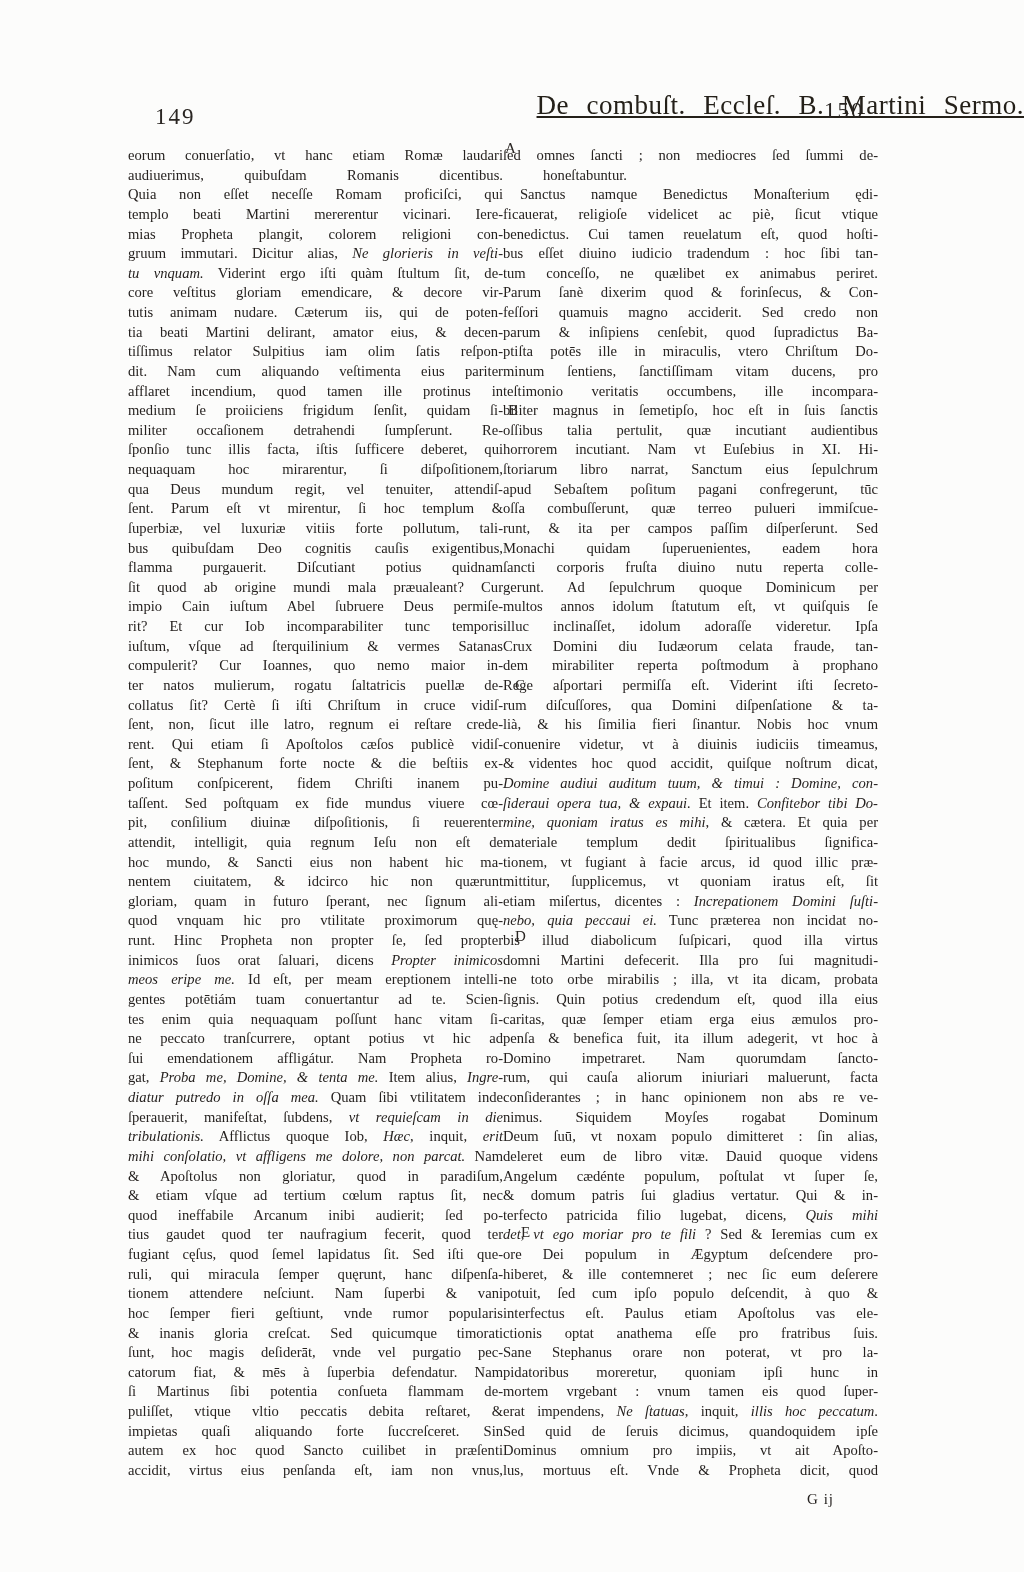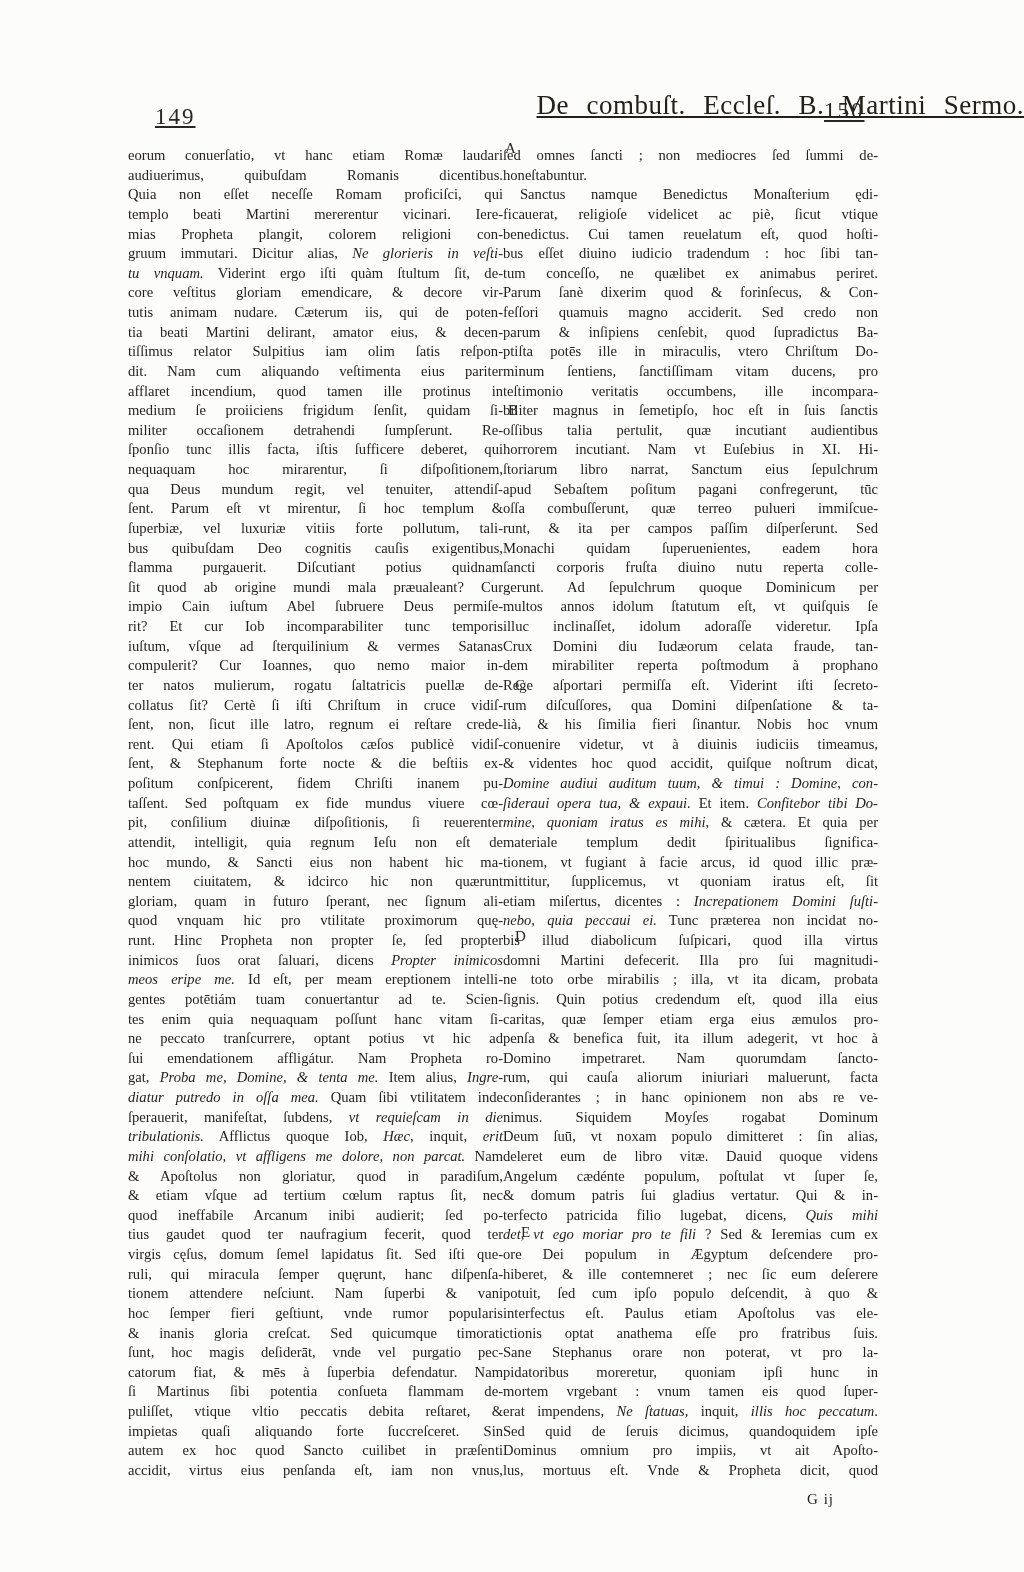--- a/index.html
+++ b/index.html
@@ -5,37 +5,37 @@
   html,body{margin:0;padding:0;}
   body{
     width:1024px;height:1572px;
     background:#fbfbfa;
     font-family:"Liberation Serif","DejaVu Serif",serif;
     color:#262220;
     -webkit-font-smoothing:antialiased;
   }
   .page{position:relative;width:1024px;height:1572px;overflow:hidden;background:#fcfcfb;}
   .header{position:absolute;top:0;left:0;right:0;height:146px;}
-  .pagenum{position:absolute;font-size:23px;letter-spacing:2px;color:#2a2623;text-decoration:underline;}
+  .pagenum{position:absolute;font-size:23px;letter-spacing:2px;color:#2a2623;}
   .pagenum.left{left:155px;top:104px;}
   .pagenum.right{left:824px;top:98px;}
   .title{
     position:absolute;left:0;right:0;top:90px;text-align:right;
     font-size:27px;word-spacing:0.38em;letter-spacing:0.5px;color:#242019;text-decoration:underline;
   }
   .columns{
     position:absolute;top:146px;left:128px;
     display:flex;
   }
   .col{width:375px;font-size:14.6px;line-height:19.62px;}
   .line{
     text-align:justify;text-align-last:justify;
     white-space:normal;overflow:visible;
   }
-  .line.noflush{text-align-last:left;}
+  .line.noflush{text-align-last:left;margin-left:40px;}
   .line.indent{text-indent:17px;}
   .line i{}
   .margin-letter{
     position:absolute;font-size:15px;color:#2a2623;
     font-family:"Liberation Serif","DejaVu Serif",serif;
   }
   .signature{
     text-align:right;padding-right:44px;margin-top:9px;
     font-size:15px;letter-spacing:1px;
     text-align-last:right;
@@ -103,21 +103,21 @@
         <div class="line"><span>ſui emendationem affligátur. Nam Propheta ro-</span></div>
         <div class="line"><span>gat, </span><i>Proba me, Domine, &amp; tenta me.</i><span> Item alius, </span><i>Ingre-</i></div>
         <div class="line"><i>diatur putredo in oſſa mea.</i><span> Quam ſibi vtilitatem inde</span></div>
         <div class="line"><span>ſperauerit, manifeſtat, ſubdens, </span><i>vt requieſcam in die</i></div>
         <div class="line"><i>tribulationis.</i><span> Afflictus quoque Iob, </span><i>Hæc</i><span>, inquit, </span><i>erit</i></div>
         <div class="line"><i>mihi conſolatio, vt affligens me dolore, non parcat.</i><span> Nam</span></div>
         <div class="line"><span>&amp; Apoſtolus non gloriatur, quod in paradiſum,</span></div>
         <div class="line"><span>&amp; etiam vſque ad tertium cœlum raptus ſit, nec</span></div>
         <div class="line"><span>quod ineffabile Arcanum inibi audierit; ſed po-</span></div>
         <div class="line"><span>tius gaudet quod ter naufragium fecerit, quod ter</span></div>
-        <div class="line"><span>virgis cęſus, domum ſemel lapidatus ſit. Sed iſti que-</span></div>
+        <div class="line"><span>fugiant cęſus, quod ſemel lapidatus ſit. Sed iſti que-</span></div>
         <div class="line"><span>ruli, qui miracula ſemper quęrunt, hanc diſpenſa-</span></div>
         <div class="line"><span>tionem attendere neſciunt. Nam ſuperbi &amp; vani</span></div>
         <div class="line"><span>hoc ſemper fieri geſtiunt, vnde rumor popularis</span></div>
         <div class="line"><span>&amp; inanis gloria creſcat. Sed quicumque timorati</span></div>
         <div class="line"><span>ſunt, hoc magis deſiderāt, vnde vel purgatio pec-</span></div>
         <div class="line"><span>catorum fiat, &amp; mēs à ſuperbia defendatur. Nam</span></div>
         <div class="line"><span>ſi Martinus ſibi potentia conſueta flammam de-</span></div>
         <div class="line"><span>puliſſet, vtique vltio peccatis debita reſtaret, &amp;</span></div>
         <div class="line"><span>impietas quaſi aliquando forte ſuccreſceret. Sin</span></div>
         <div class="line"><span>autem ex hoc quod Sancto cuilibet in præſenti</span></div>

